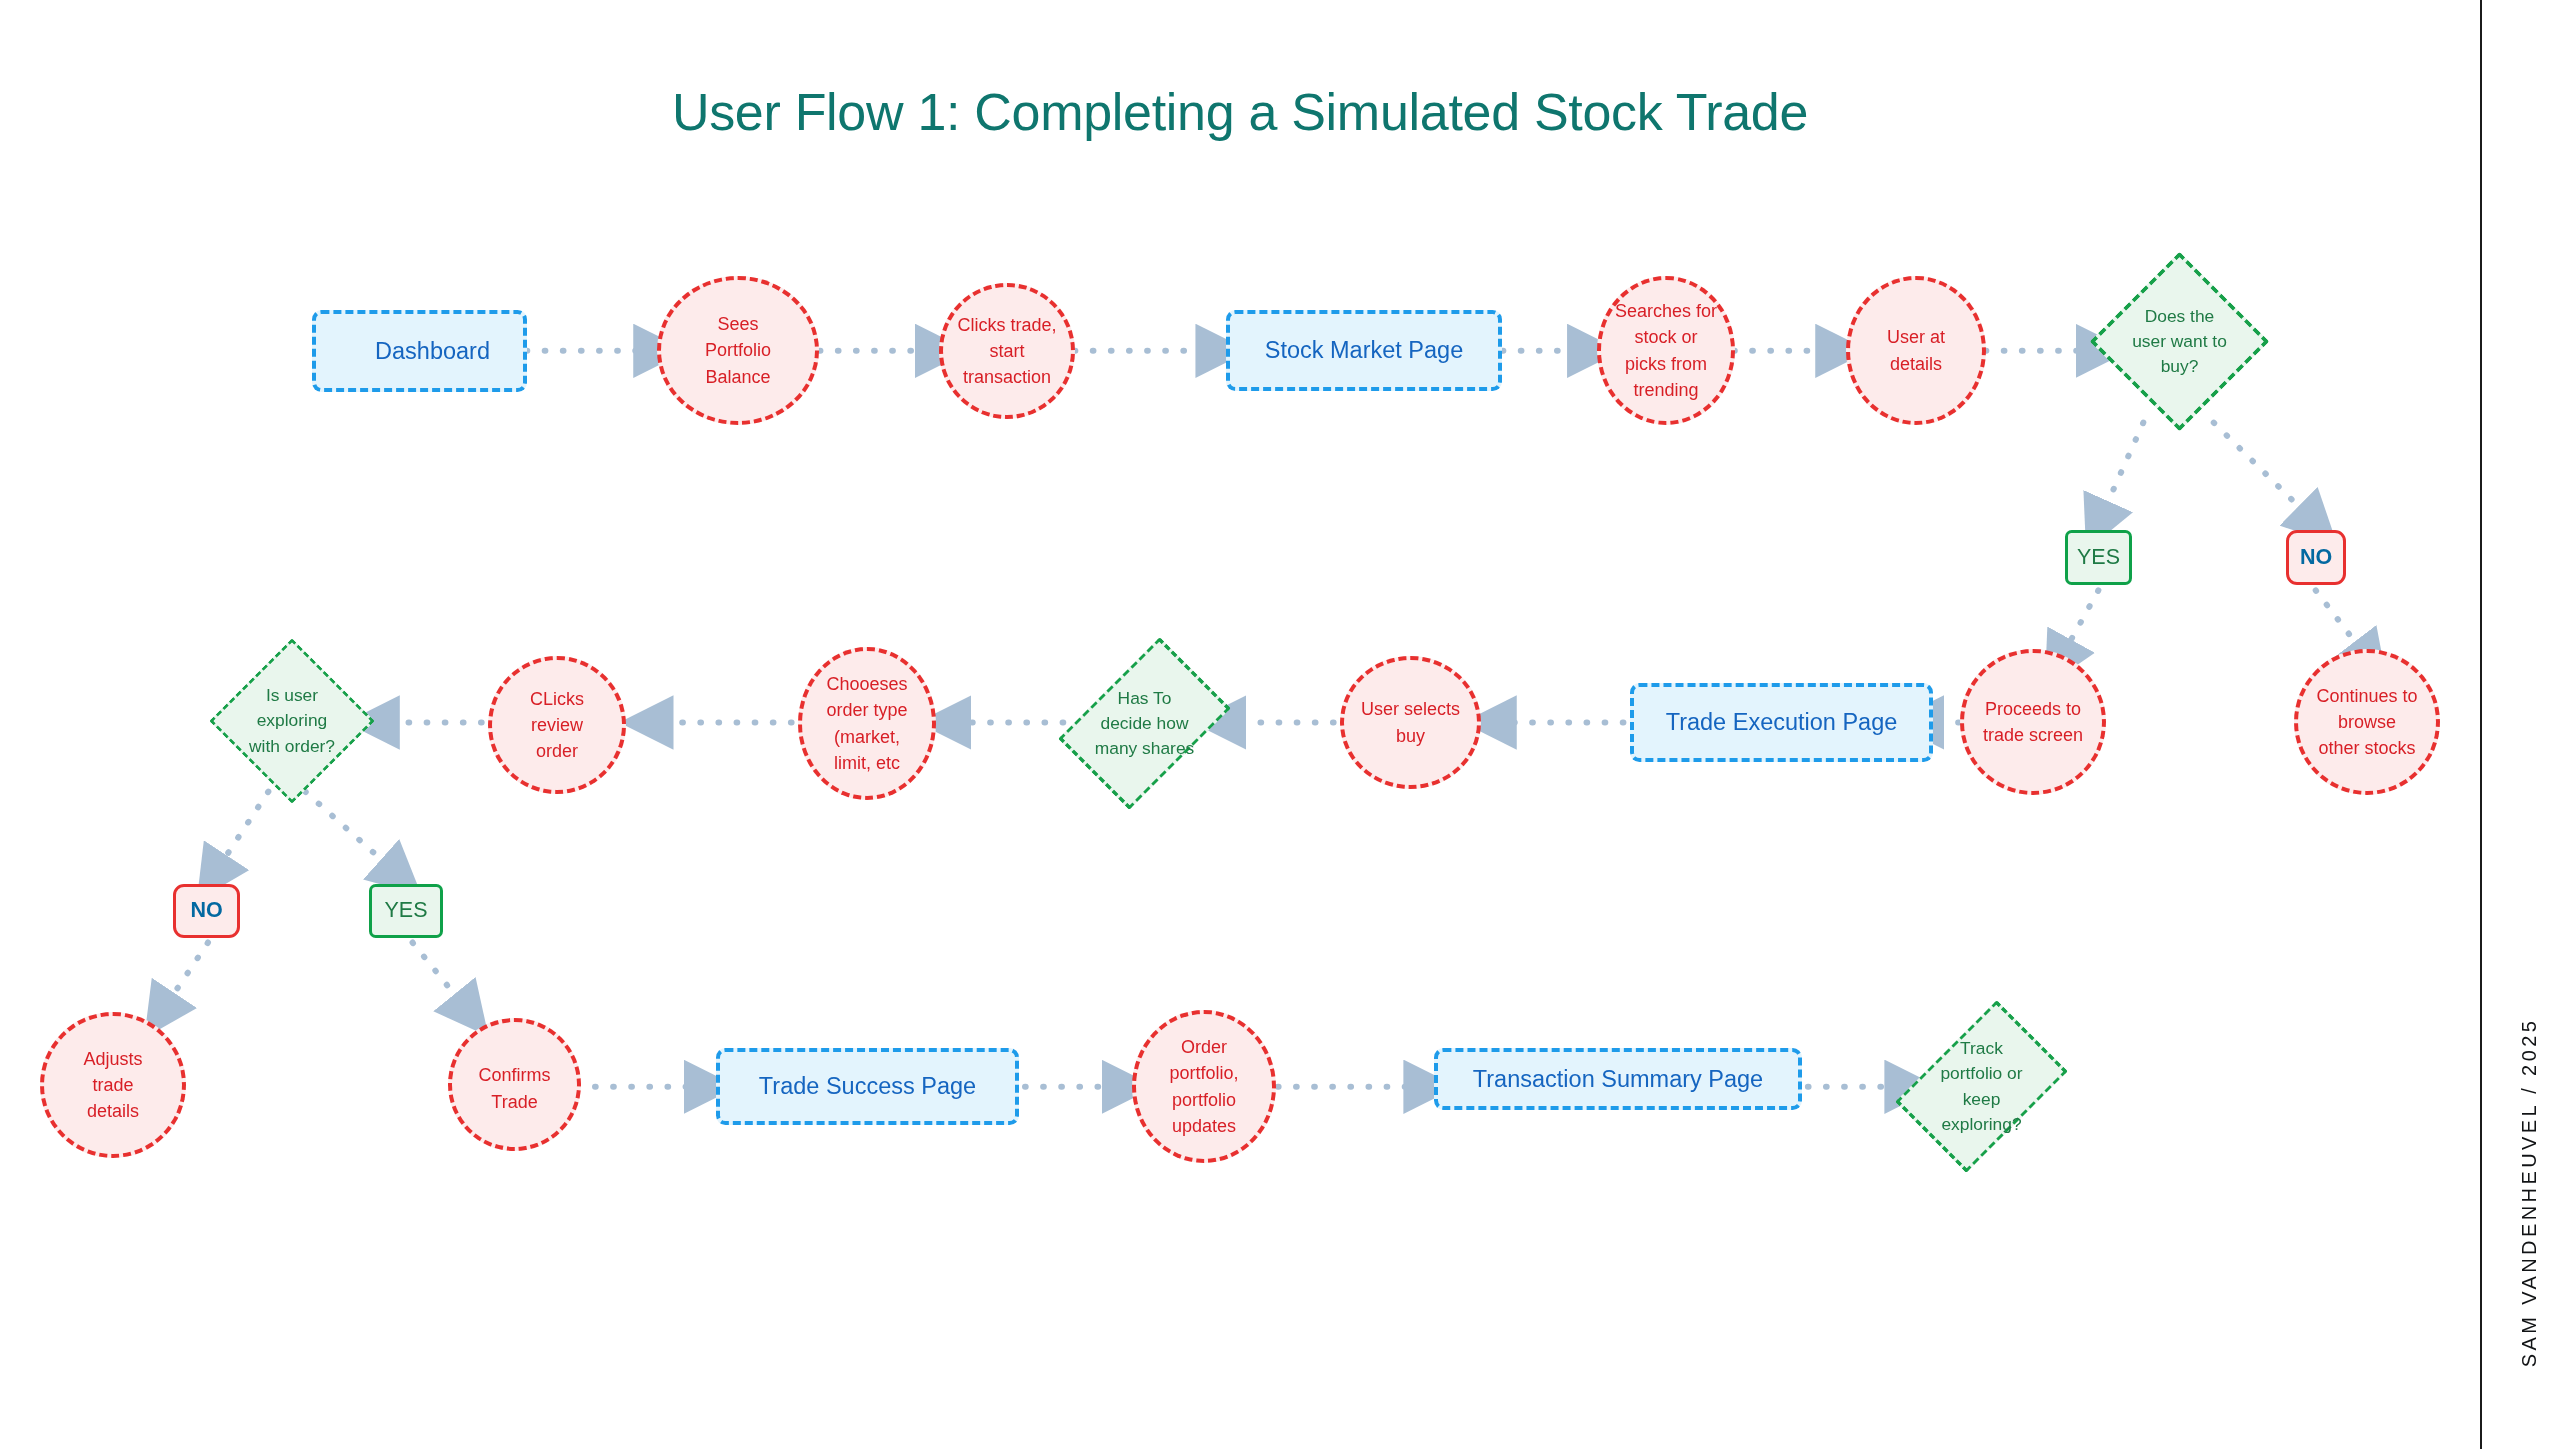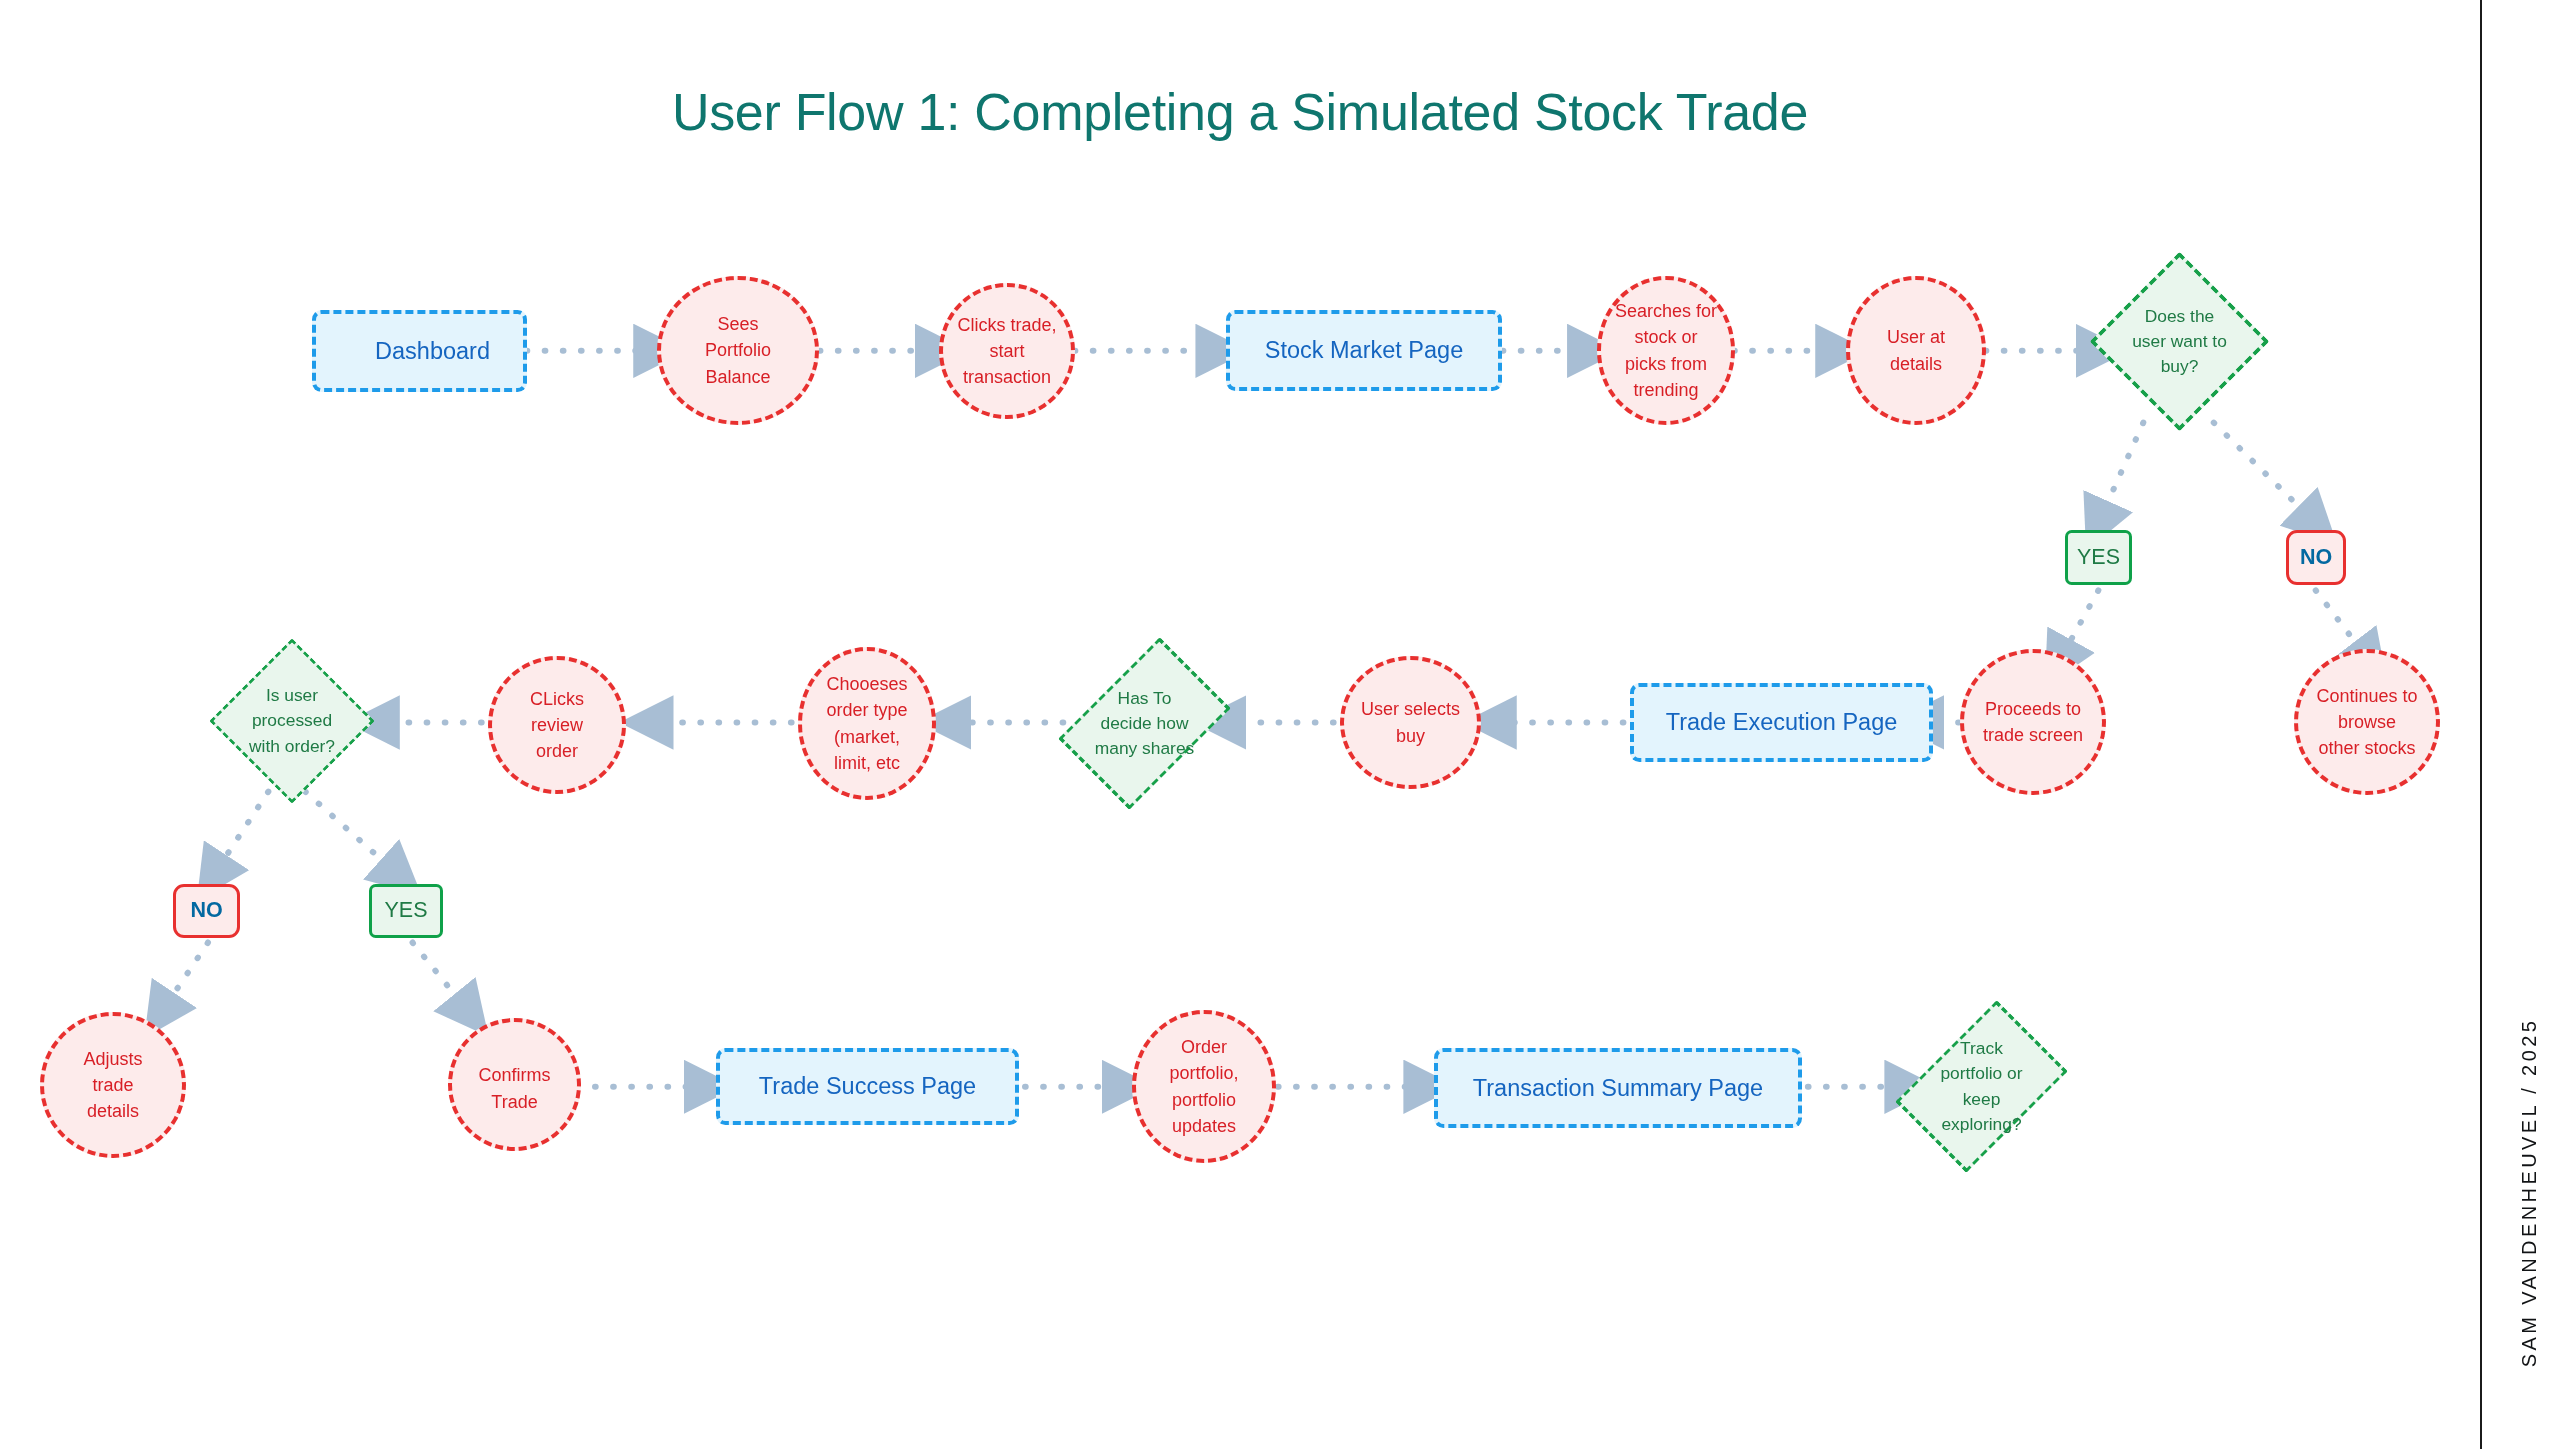--- a/index.html
+++ b/index.html
@@ -171,21 +171,21 @@
   <div class="node n-action" style="left:798px;top:647px;width:138px;height:153px;">
     <span style="max-width:101px;">Chooeses order type (market, limit, etc</span>
   </div>
 
   <div class="node n-action" style="left:488px;top:656px;width:138px;height:138px;">
     <span style="max-width:87px;">CLicks review order</span>
   </div>
 
   <div class="node n-decision" style="left:215px;top:644px;width:154px;height:154px;">
     <div class="dia" style="transform:rotate(45deg) scale(0.76,0.76);"></div>
-    <span style="max-width:94px;">Is user processed with order?</span>
+    <span style="max-width:94px;">Is user exploring with order?</span>
   </div>
 
   <div class="node n-no" style="left:173px;top:884px;width:67px;height:54px;">
     <span>NO</span>
   </div>
 
   <div class="node n-yes" style="left:369px;top:884px;width:74px;height:54px;">
     <span>YES</span>
   </div>
 
@@ -198,21 +198,21 @@
   </div>
 
   <div class="node n-page" style="left:716px;top:1048px;width:303px;height:77px;">
     <span>Trade Success Page</span>
   </div>
 
   <div class="node n-action" style="left:1132px;top:1010px;width:144px;height:153px;">
     <span style="max-width:99px;">Order portfolio, portfolio updates</span>
   </div>
 
-  <div class="node n-page" style="left:1434px;top:1048px;width:368px;height:80px;justify-content:center;">
+  <div class="node n-page" style="left:1434px;top:1048px;width:368px;height:62px;justify-content:center;">
     <span>Transaction Summary Page</span>
   </div>
 
   <div class="node n-decision" style="left:1917px;top:1010px;width:129px;height:153px;">
     <div class="dia" style="transform:rotate(45deg) scale(0.78,0.94);"></div>
     <span style="max-width:101px;">Track portfolio or keep exploring?</span>
   </div>
 
   <div class="divider"></div>
   <div class="credit">

